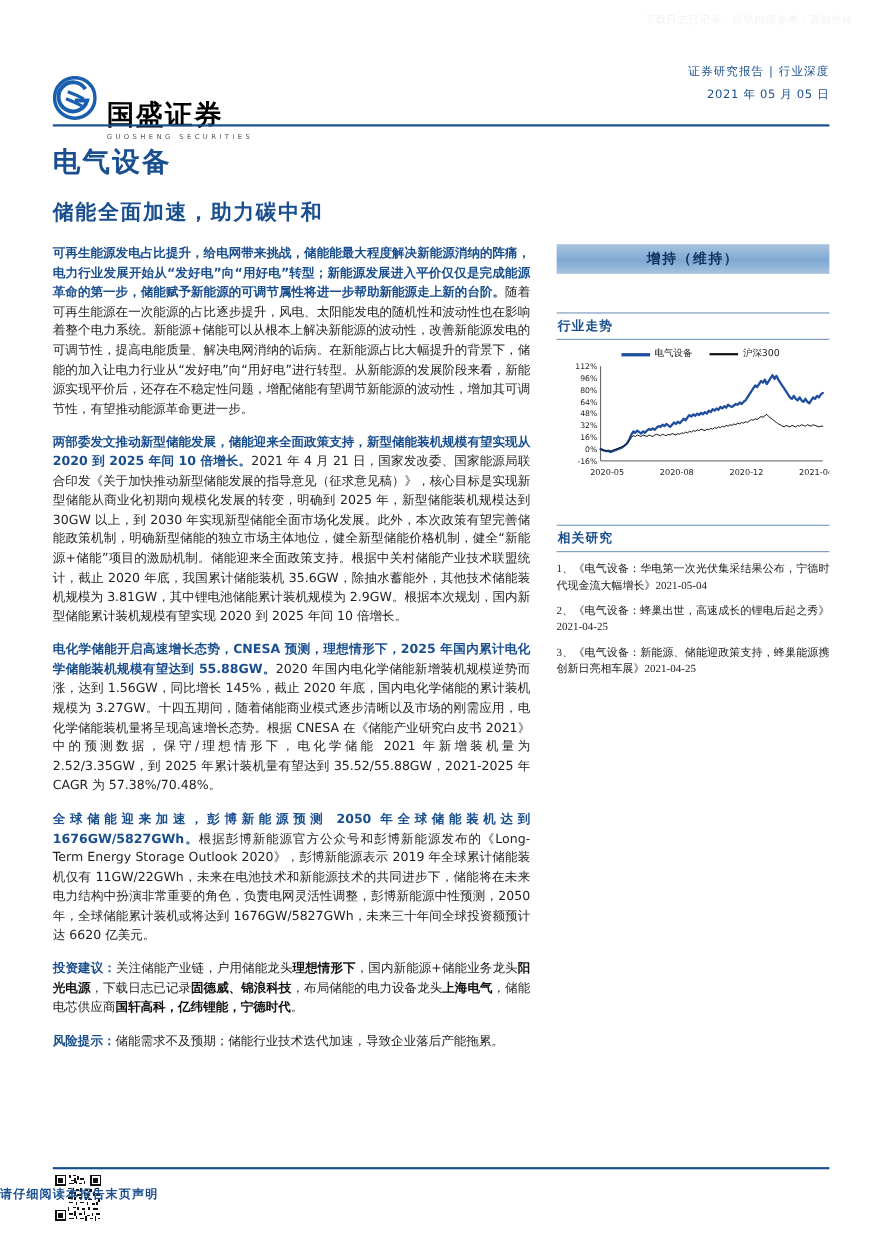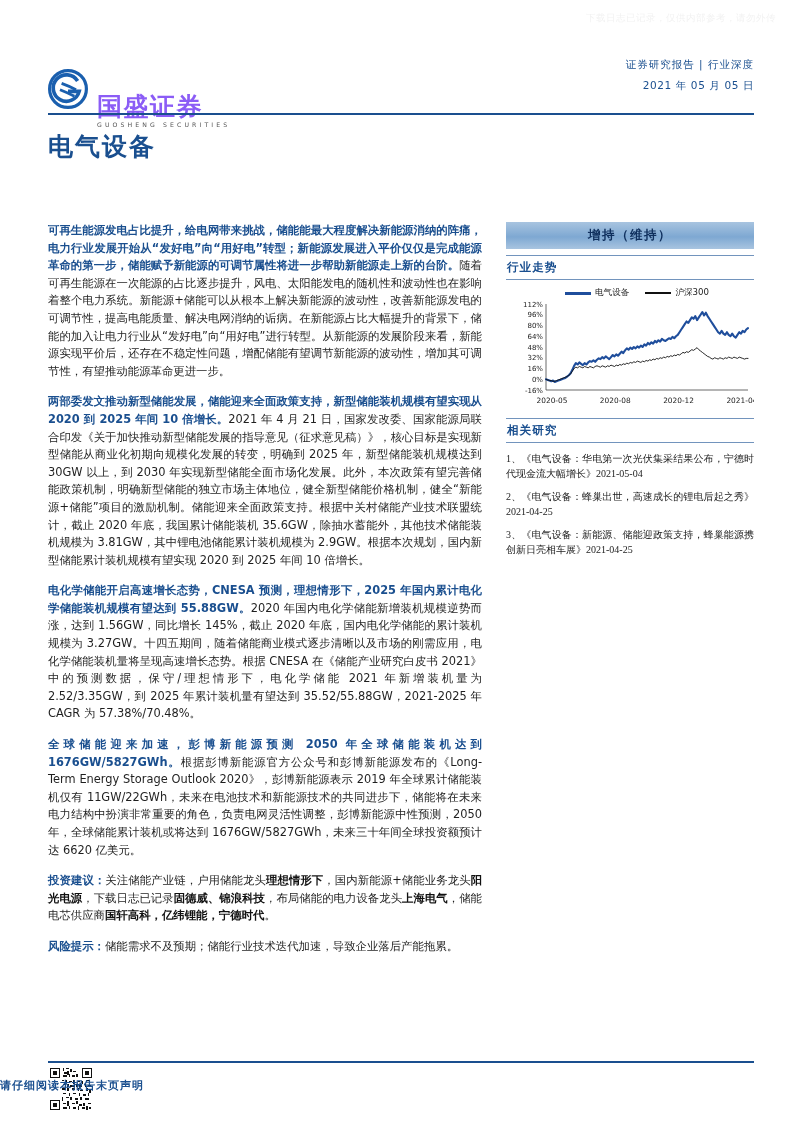--- a/index.html
+++ b/index.html
@@ -19,22 +19,22 @@
     font-size: 9.5px; color: #f2f2f2; letter-spacing: .5px;
     white-space: nowrap;
   }
 
   
   .header { position: absolute; top: 50px; left: 48px; right: 40px; height: 62px; }
   .logo-wrap { display: flex; align-items: center; gap: 9px; }
   .logo-mark { width: 40px; height: 40px; flex: none; }
   .logo-text-block { display: flex; flex-direction: column; justify-content: center; }
   .logo-cn {
-    font-family: Liberation Sans, sans-serif;
-    font-weight: bold; font-size: 25px; color: #8b5cf6; letter-spacing: 1.5px;
+    font-family: Liberation Serif, serif;
+    font-weight: bold; font-size: 25px; color: #000000; letter-spacing: 1.5px;
     line-height: 1.05;
     margin-top: 43px;
   }
   .logo-en {
     font-family: "DejaVu Sans", sans-serif;
     font-size: 6.2px; color: #555; letter-spacing: 3.1px; margin-top: 2px;
   }
   .header-right {
     position: absolute; right: 0; top: 8px; text-align: right;
     color: #1a4f8f; font-family: "DejaVu Sans", sans-serif;
@@ -82,21 +82,21 @@
   .rating-badge {
     background: linear-gradient(to bottom, #a8c4e0 0%, #7ea8d2 55%, #a8c4e0 100%);
     color: #10305e;
     text-align: center;
     font-family: "DejaVu Sans", sans-serif;
     font-weight: bold; font-size: 12.5px;
     padding: 5px 0 5px;
     letter-spacing: 1.5px;
   }
 
-  .sb-sec { margin-top: 6px; }
+  .sb-sec { margin-top: 35px; }
   .sb-head {
     font-family: "DejaVu Sans", sans-serif;
     font-size: 11.6px; font-weight: bold; color: #1a4f8f;
     border-top: 1.4px solid #7294bd;
     border-bottom: 1.1px solid #7294bd;
     padding: 4px 0 4px 1px;
     letter-spacing: 1px;
   }
 
   
@@ -161,20 +161,21 @@
       </div>
     </div>
     <div class="header-right">
       <div class="hdr-line1">证券研究报告 | 行业深度</div>
       <div class="hdr-line2">2021 年 05 月 05 日</div>
     </div>
   </div>
   <div class="rule-main"></div>
 
   <div class="industry">电气设备</div>
+  <div class="report-title">储能全面加速，助力碳中和</div>
 
   <div class="body-col">
 
     <p class="para"><span class="lead hl">可再生能源发电占比提升，给电网带来挑战，储能能最大程度解决新能源消纳的阵痛，电力行业发展开始从“发好电”向“用好电”转型；新能源发展进入平价仅仅是完成能源革命的第一步，储能赋予新能源的可调节属性将进一步帮助新能源走上新的台阶。</span><span>随着可再生能源在一次能源的占比逐步提升，风电、太阳能发电的随机性和波动性也在影响着整个电力系统。新能源+储能可以从根本上解决新能源的波动性，改善新能源发电的可调节性，提高电能质量、解决电网消纳的诟病。在新能源占比大幅提升的背景下，储能的加入让电力行业从“发好电”向“用好电”进行转型。从新能源的发展阶段来看，新能源实现平价后，还存在不稳定性问题，增配储能有望调节新能源的波动性，增加其可调节性，有望推动能源革命更进一步。</span></p>
 
     <p class="para"><span class="hl">两部委发文推动新型储能发展，储能迎来全面政策支持，新型储能装机规模有望实现从 2020 到 2025 年间 10 倍增长。</span><span>2021 年 4 月 21 日，国家发改委、国家能源局联合印发《关于加快推动新型储能发展的指导意见（征求意见稿）》，核心目标是实现新型储能从商业化初期向规模化发展的转变，明确到 2025 年，新型储能装机规模达到 30GW 以上，到 2030 年实现新型储能全面市场化发展。此外，本次政策有望完善储能政策机制，明确新型储能的独立市场主体地位，健全新型储能价格机制，健全“新能源+储能”项目的激励机制。储能迎来全面政策支持。根据中关村储能产业技术联盟统计，截止 2020 年底，我国累计储能装机 35.6GW，除抽水蓄能外，其他技术储能装机规模为 3.81GW，其中锂电池储能累计装机规模为 2.9GW。根据本次规划，国内新型储能累计装机规模有望实现 2020 到 2025 年间 10 倍增长。</span></p>
 
     <p class="para"><span class="hl">电化学储能开启高速增长态势，CNESA 预测，理想情形下，2025 年国内累计电化学储能装机规模有望达到 55.88GW。</span><span>2020 年国内电化学储能新增装机规模逆势而涨，达到 1.56GW，同比增长 145%，截止 2020 年底，国内电化学储能的累计装机规模为 3.27GW。十四五期间，随着储能商业模式逐步清晰以及市场的刚需应用，电化学储能装机量将呈现高速增长态势。根据 CNESA 在《储能产业研究白皮书 2021》中的预测数据，保守/理想情形下，电化学储能 2021 年新增装机量为 2.52/3.35GW，到 2025 年累计装机量有望达到 35.52/55.88GW，2021-2025 年 CAGR 为 57.38%/70.48%。</span></p>
 
     <p class="para"><span class="hl">全球储能迎来加速，彭博新能源预测 2050 年全球储能装机达到 1676GW/5827GWh。</span><span>根据彭博新能源官方公众号和彭博新能源发布的《Long-Term Energy Storage Outlook 2020》，彭博新能源表示 2019 年全球累计储能装机仅有 11GW/22GWh，未来在电池技术和新能源技术的共同进步下，储能将在未来电力结构中扮演非常重要的角色，负责电网灵活性调整，彭博新能源中性预测，2050 年，全球储能累计装机或将达到 1676GW/5827GWh，未来三十年间全球投资额预计达 6620 亿美元。</span></p>

